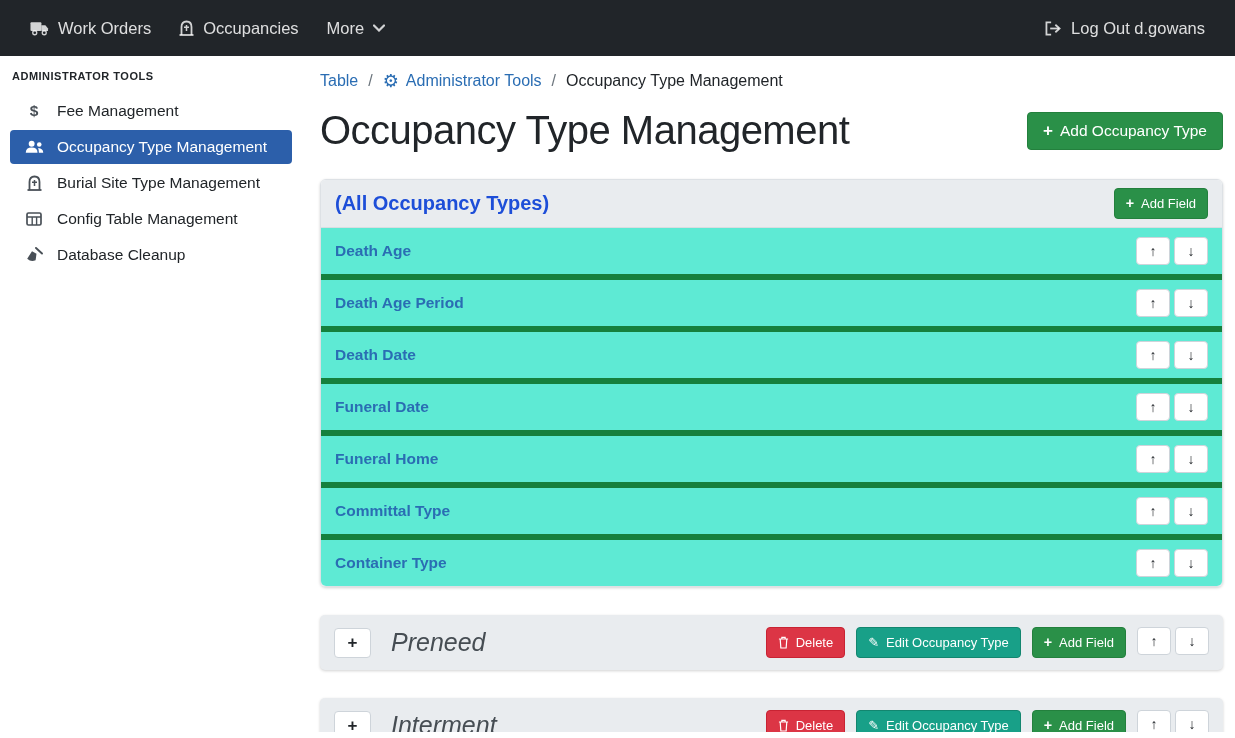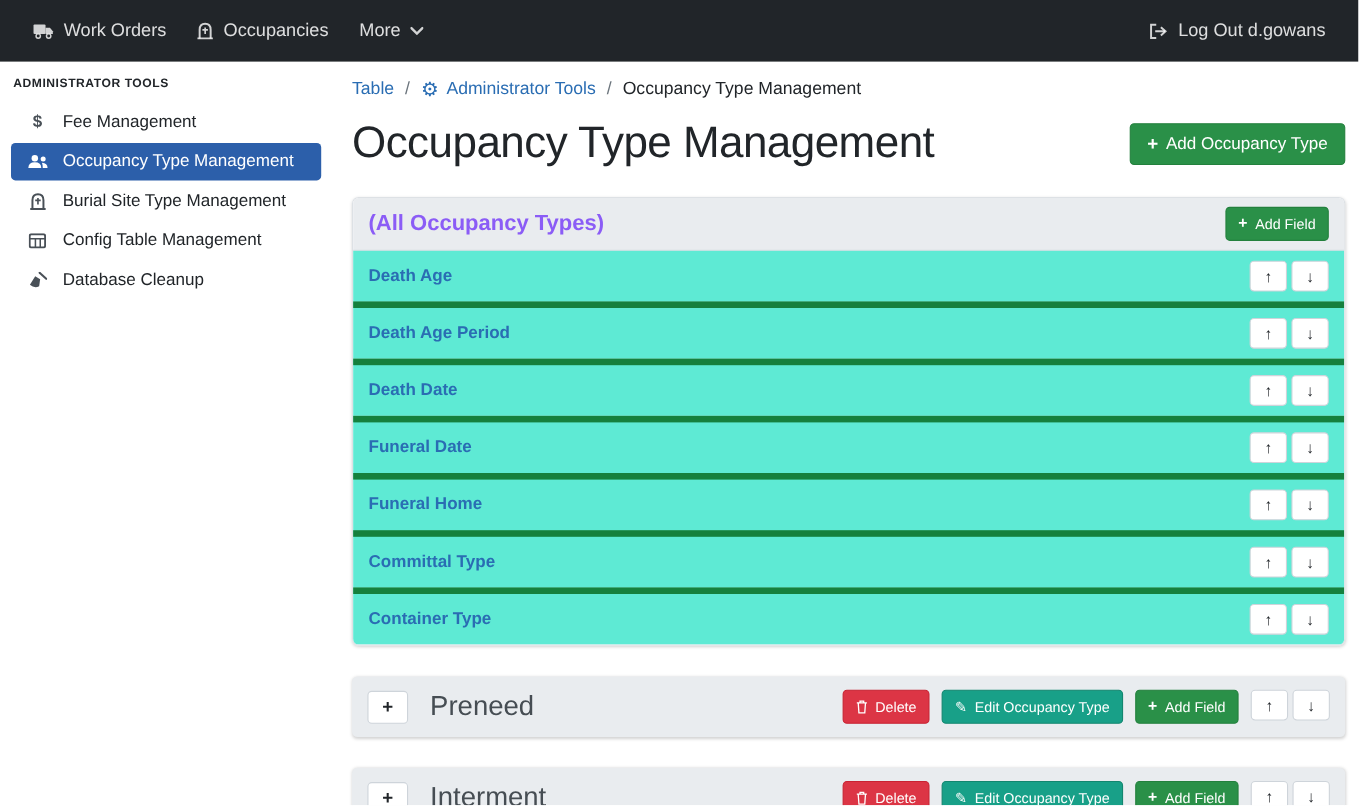--- a/index.html
+++ b/index.html
@@ -64,35 +64,35 @@
                border-radius:4px; width:34px; height:28px; font-size:14px; cursor:pointer;
                display:inline-flex; align-items:center; justify-content:center; font-family:inherit; }
   .arrow-group { display:flex; gap:4px; }
 
   
   .card { margin-top:26px; border:1px solid #dde1e5; border-radius:6px;
           box-shadow:0 1px 3px rgba(0,0,0,.18); overflow:hidden; }
   .card-header { background:var(--header-gray,#e9ecef); padding:8px 14px;
                  display:flex; align-items:center; justify-content:space-between;
                  border-bottom:1px solid #d9dde1; }
-  .card-title { font-size:20px; font-weight:700; color:#8b5cf6; }
+  .card-title { font-size:20px; font-weight:700; color:#1d4ed8; }
   .field-row { display:flex; align-items:center; justify-content:space-between;
                padding:9px 14px; background:#5eead4; }
   .field-row + .field-row { border-top:6px solid #15803d;gap:12px; }
   .field-link { color:var(--link-blue,#2a6db3); font-weight:700; font-size:15.5px;
                 text-decoration:none; cursor:pointer; }
 
   
   .section-bar { margin-top:28px; background:var(--header-gray,#e9ecef); border-radius:5px;
                  box-shadow:0 1px 3px rgba(0,0,0,.18); padding:12px 14px;
                  display:flex; align-items:center; }
   .btn-expand { background:#fff; border:1px solid var(--border-gray,#ced4da); border-radius:4px;
                 width:37px; height:30px; font-size:17px; font-weight:700; color:#212529;
                 cursor:pointer; display:inline-flex; align-items:center; justify-content:center; }
-  .section-title { font-size:25px; font-weight:500; color:#464d53; margin-left:20px; }
+  .section-title { font-size:25px; font-weight:500; color:#464d53; margin-left:20px;font-style:italic; }
   .section-actions { margin-left:auto; display:flex; align-items:flex-start; gap:11px; }
   .icon-svg { display:inline-flex; align-items:center; }
   .pencil { font-size:13px; line-height:1; }
 </style>
 </head>
 <body>
 
 <header class="navbar">
   <nav class="nav-items">
     <a class="nav-item">

